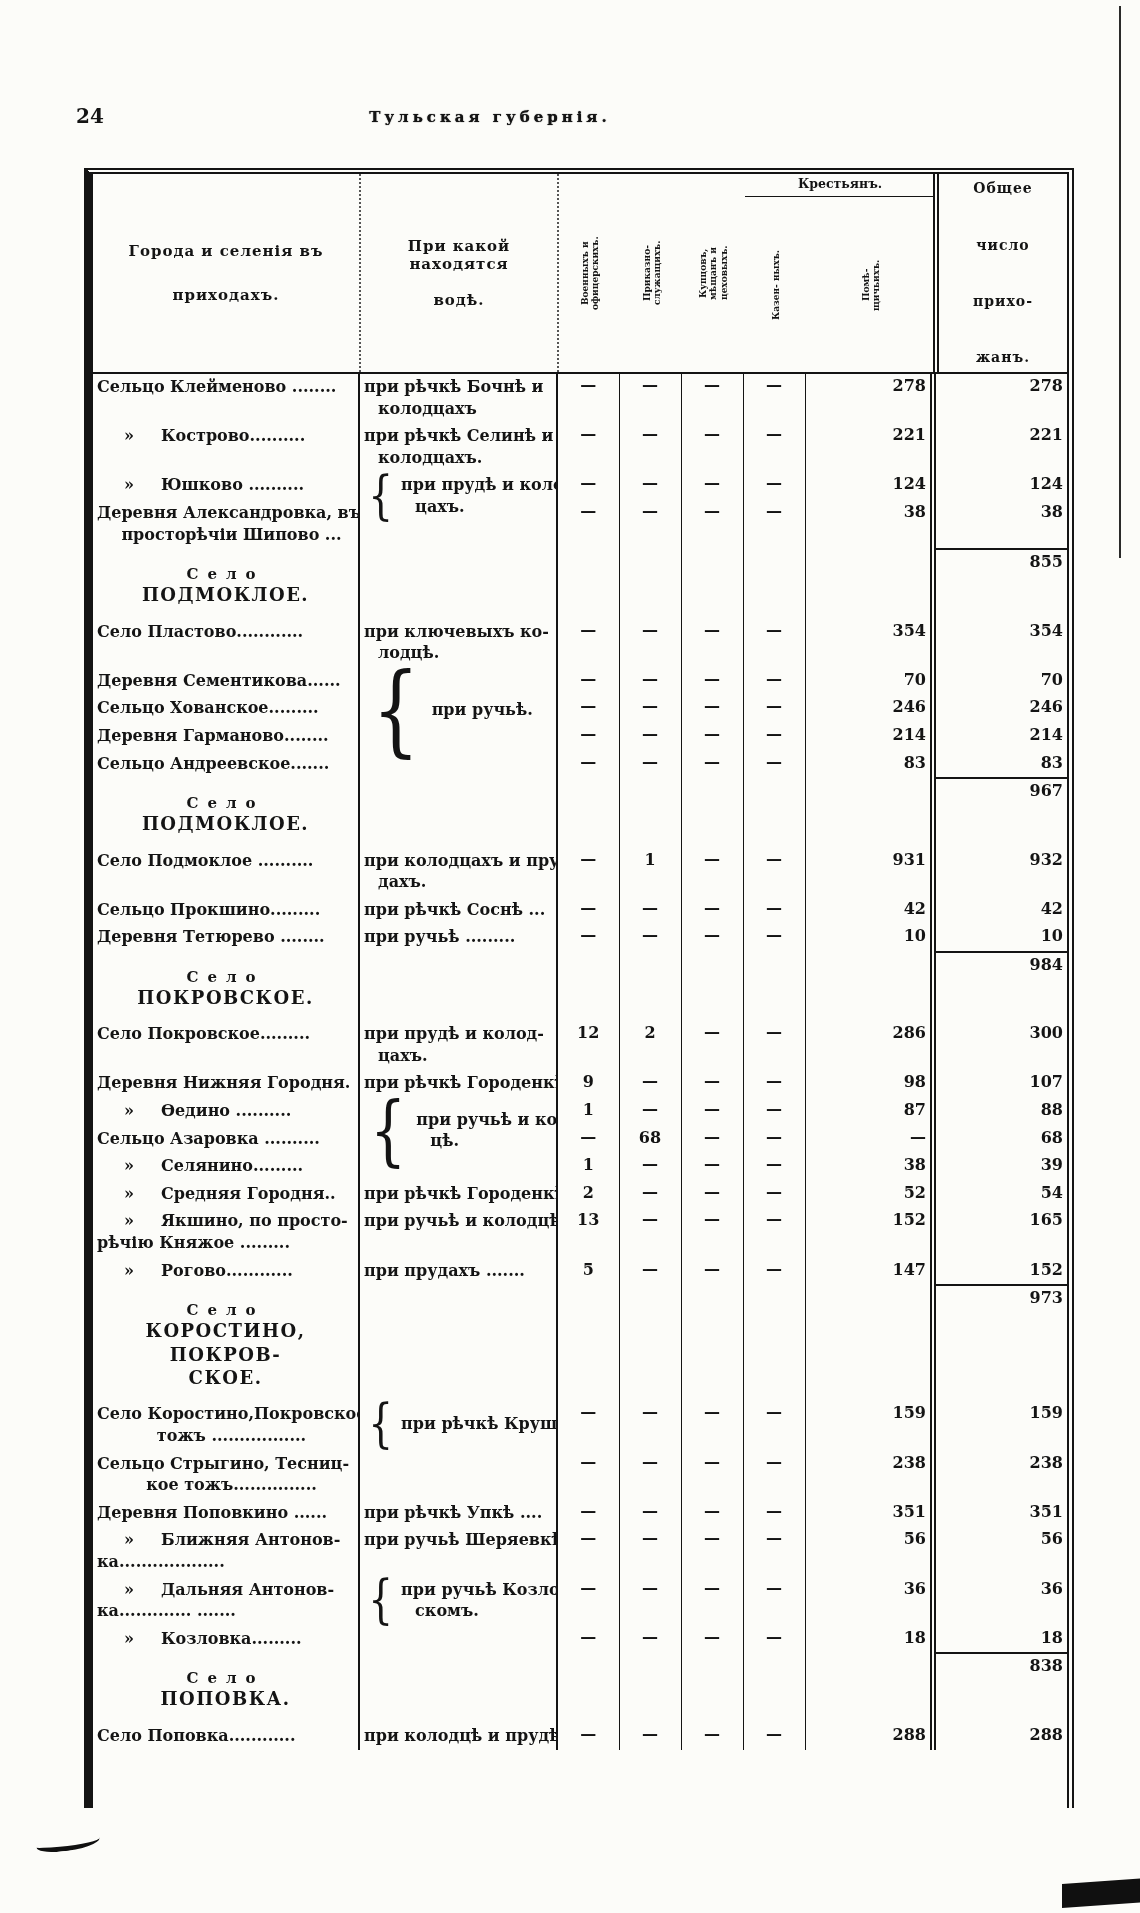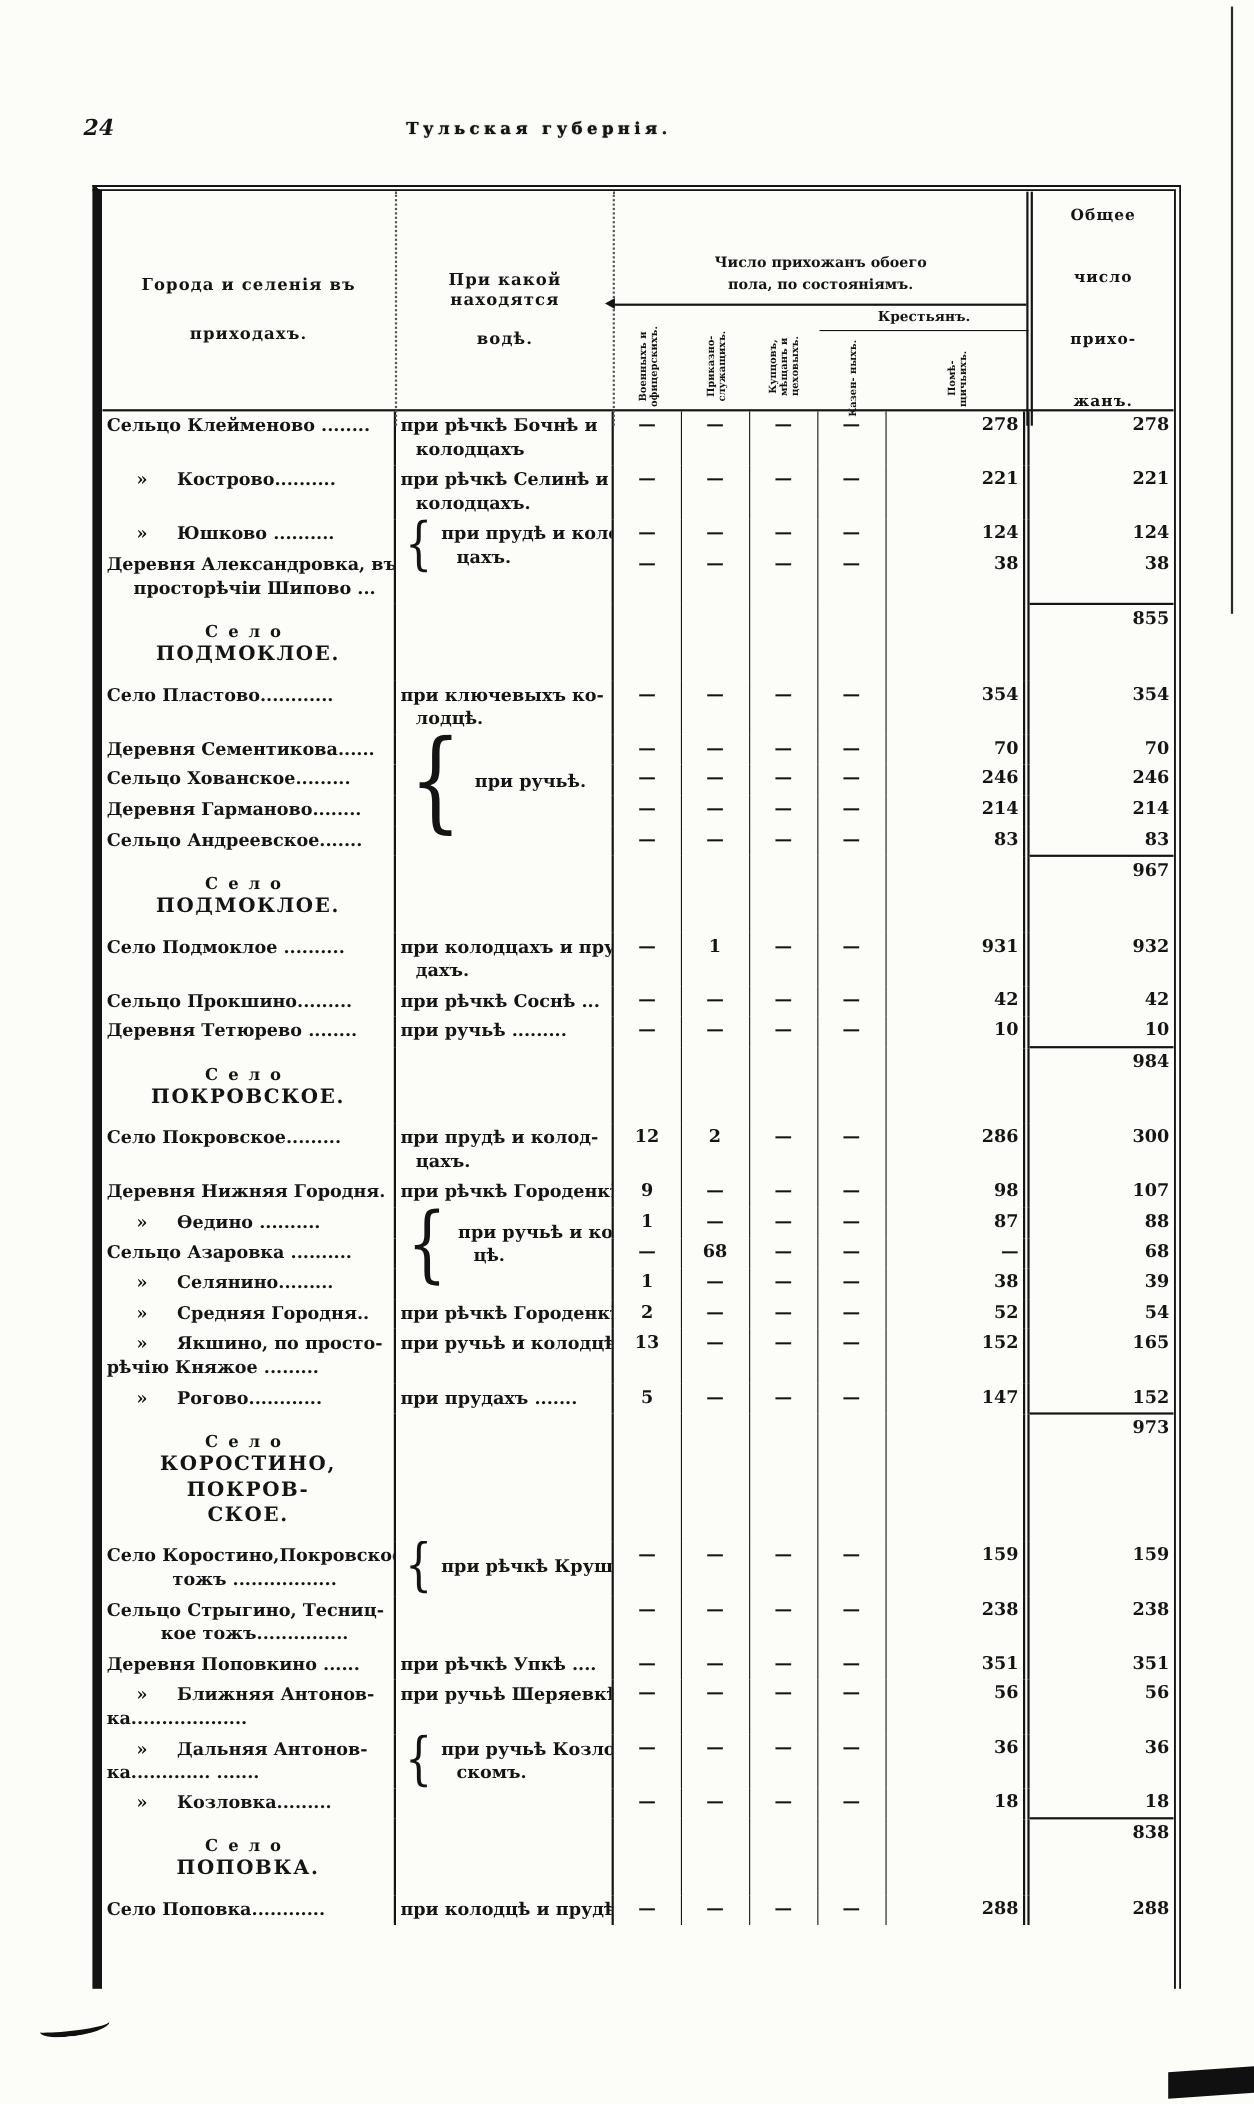--- a/index.html
+++ b/index.html
@@ -1,18 +1,18 @@
 <!DOCTYPE html>
 <html><head>
 <meta charset="utf-8">
 <style>
   html,body{margin:0;padding:0;background:#e8e8e4;}
   .page{position:relative;width:1140px;height:1913px;background:#fcfcf9;margin:0 auto;
         font-family:"DejaVu Serif",serif;color:#141414;overflow:hidden;}
-  .folio{position:absolute;left:76px;top:104px;font-size:20px;font-weight:bold;font-style:italic;}
+  .folio{position:absolute;left:76px;top:104px;font-size:20px;font-weight:bold;}
   .running-title{position:absolute;left:300px;top:108px;width:380px;text-align:center;
         font-size:15px;font-weight:bold;letter-spacing:4px;text-shadow:0 0 1px #141414;}
   
   .tbl-outer{position:absolute;left:84px;top:168px;width:990px;height:1640px;box-sizing:border-box;
         border-top:6px double #141414;border-left:9px solid #141414;border-right:7px double #141414;
         overflow:hidden;}
   .thead{display:grid;grid-template-columns:266px 198px 376px 1fr;height:200px;box-sizing:border-box;
         border-bottom:2px solid #141414;font-weight:bold;}
   .h-name{display:flex;flex-direction:column;justify-content:center;gap:26px;text-align:center;
         font-size:15px;letter-spacing:1px;}
@@ -78,24 +78,20 @@
     <div class="thead">
       <div class="h-name">
         <div>Города и селенія въ</div>
         <div>приходахъ.</div>
       </div>
       <div class="h-water">
         <div>При какой находятся</div>
         <div>водѣ.</div>
       </div>
       <div class="h-num">
-        <div class="num-top">
-          <div>Число прихожанъ обоего</div>
-          <div>пола, по состояніямъ.</div>
-        </div>
         <div class="num-bottom">
           <div class="vcol">
             <span class="vlab">Военныхъ и офицерскихъ.</span>
           </div>
           <div class="vcol">
             <span class="vlab">Приказно-служащихъ.</span>
           </div>
           <div class="vcol">
             <span class="vlab">Купцовъ, мѣщанъ и цеховыхъ.</span>
           </div>

